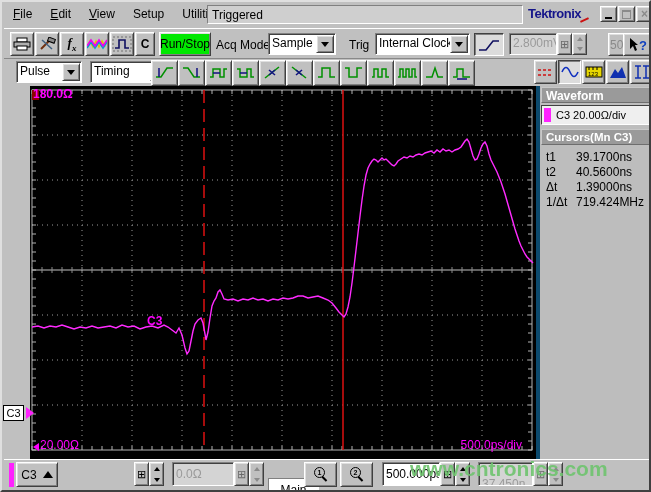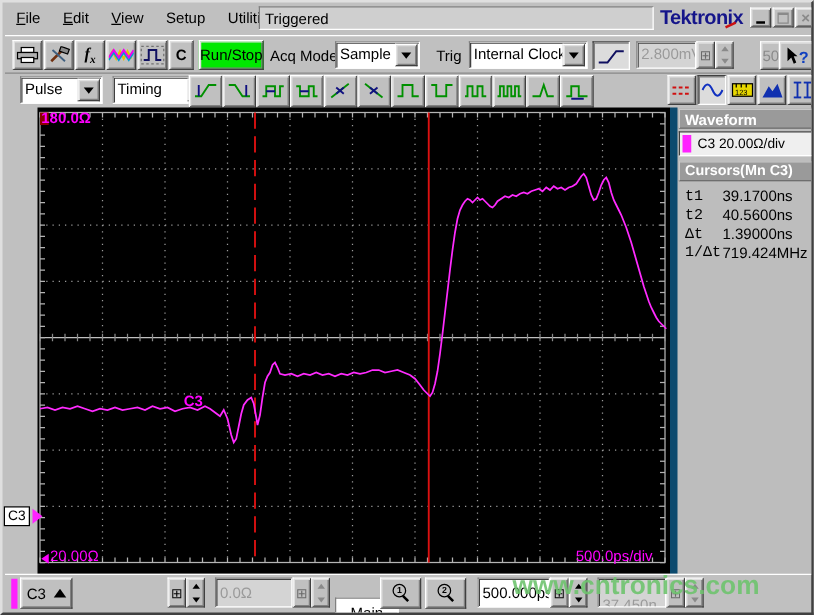--- a/index.html
+++ b/index.html
@@ -23,39 +23,39 @@
   .ddbtn{position:absolute;right:1px;top:1px;bottom:1px;width:16px;display:flex;align-items:center;justify-content:center;}
   .spin{width:15px;height:24px;display:flex;flex-direction:column;}
   .spin>div{flex:1;display:flex;align-items:center;justify-content:center;}
   .tri-up{width:0;height:0;border-left:3px solid transparent;border-right:3px solid transparent;border-bottom:4px solid #000;}
   .tri-dn{width:0;height:0;border-left:3px solid transparent;border-right:3px solid transparent;border-top:4px solid #000;}
   .spin.dis .tri-up{border-bottom-color:#8a8a8a}.spin.dis .tri-dn{border-top-color:#8a8a8a}
   .kp{width:15px;height:24px;font-size:11px;}
   .hdr{background:#9a9a9a;color:#ffffff;font-weight:bold;padding:1px 4px;
        border:1px solid;border-color:#c8c8c8 #6e6e6e #6e6e6e #c8c8c8;}
   .cursrow{position:absolute;left:6px;right:4px;height:14px;}
-  .cursrow .lbl{position:absolute;left:0;top:0;font-family:Liberation Mono, monospace;}
+  .cursrow .lbl{position:absolute;left:0;top:0;}
   .cursrow .val{position:absolute;left:30px;top:0;}
   .mag{position:relative;width:13px;height:15px;}
   .mag .lens{position:absolute;left:0;top:0;width:9px;height:9px;border:1.5px solid #000;border-radius:50%;
              font-size:7px;line-height:9px;text-align:center;font-weight:bold;}
   .mag .handle{position:absolute;left:9px;top:9px;width:6px;height:2px;background:#000;transform:rotate(45deg);transform-origin:0 0;}
   #watermark{position:absolute;left:408px;top:455px;width:243px;color:rgba(110,195,110,0.9);
              font-size:21px;font-weight:bold;letter-spacing:0px;z-index:50;pointer-events:none;}
   .plotlabel{position:absolute;color:#ff00ff;font-size:12px;z-index:5;white-space:nowrap;}
 </style>
 </head>
 <body>
 
 <div id="app">
 
   <div class="abs" style="left:2px;top:2px;width:645px;height:22px;">
     <span class="menu-item u">File</span><span class="menu-item u">Edit</span><span class="menu-item u">View</span><span class="menu-item">Setup</span><span class="menu-item">Utilities</span><span class="menu-item u">Help</span>
     <div class="abs" style="left:203px;top:1px;width:316px;height:19px;border:1px solid;border-color:#808080 #fff #fff #808080;background:#cfcfcf;padding:2px 4px;">Triggered</div>
-    <div class="abs" style="left:524px;top:2px;width:70px;height:18px;color:#15158a;font-weight:bold;font-size:16px;letter-spacing:-0.5px;">
+    <div class="abs" style="left:524px;top:2px;width:70px;height:18px;color:#15158a;font-weight:bold;font-size:13px;letter-spacing:-0.5px;">
       <span>Tektronix</span>
       <span class="abs" style="left:52px;top:13px;width:9px;height:2px;background:#cc1111;transform:rotate(-25deg);"></span>
     </div>
     <div class="abs raised btn" style="left:596px;top:2px;width:17px;height:16px;">
         <span style="width:7px;height:2px;background:#000;margin-top:8px;"></span>
       </div>
     <div class="abs raised btn" style="left:614px;top:2px;width:17px;height:16px;">
         <span style="width:7px;height:6px;border:1px solid #8a8a8a;border-top-width:2px;"></span>
       </div>
     <div class="abs raised btn" style="left:632px;top:2px;width:17px;height:16px;color:#8a8a8a;font-weight:bold;">×</div>
@@ -527,21 +527,21 @@
     <span class="abs" style="left:3px;top:357px;width:0;height:0;border-top:4px solid transparent;border-bottom:4px solid transparent;border-right:6px solid #ff00ff;"></span>
     <span class="plotlabel" style="right:14px;top:352px;">500.0ps/div</span>
     <span class="plotlabel" style="left:117px;top:228px;font-weight:bold;">C3</span>
   </div>
 
   <div class="abs" style="left:1px;top:403px;width:30px;height:17px;z-index:6;">
     <span class="abs" style="left:0;top:0;width:21px;height:16px;background:#fff;border:1px solid #000;text-align:center;font-size:11px;line-height:14px;">C3</span>
     <span class="abs" style="left:23px;top:2px;width:0;height:0;border-top:6px solid transparent;border-bottom:6px solid transparent;border-left:8px solid #ff22ff;"></span>
   </div>
 
-  <div class="abs" style="left:534px;top:84px;width:115px;height:373px;background:#bdbdbd;border-left:6px solid #0c4a6e;">
+  <div class="abs" style="left:534px;top:84px;width:115px;height:373px;background:#bdbdbd;border-left:4px solid #0c4a6e;">
     <div class="abs hdr" style="left:1px;top:1px;width:110px;height:16px;">Waveform</div>
     <div class="abs" style="left:1px;top:19px;width:111px;height:20px;background:#efefef;border:1px solid;border-color:#404040 #fff #fff #404040;">
       <span class="abs" style="left:2px;top:2px;width:7px;height:14px;background:#ff22ff;"></span>
       <span class="abs" style="left:14px;top:3px;font-size:11px;">C3 20.00Ω/div</span>
     </div>
     <div class="abs hdr" style="left:1px;top:43px;width:110px;height:16px;font-size:11.5px;">Cursors(Mn C3)</div>
     <div class="cursrow" style="top:64px;">
       <span class="lbl">t1</span>
       <span class="val">39.1700ns</span>
     </div>

